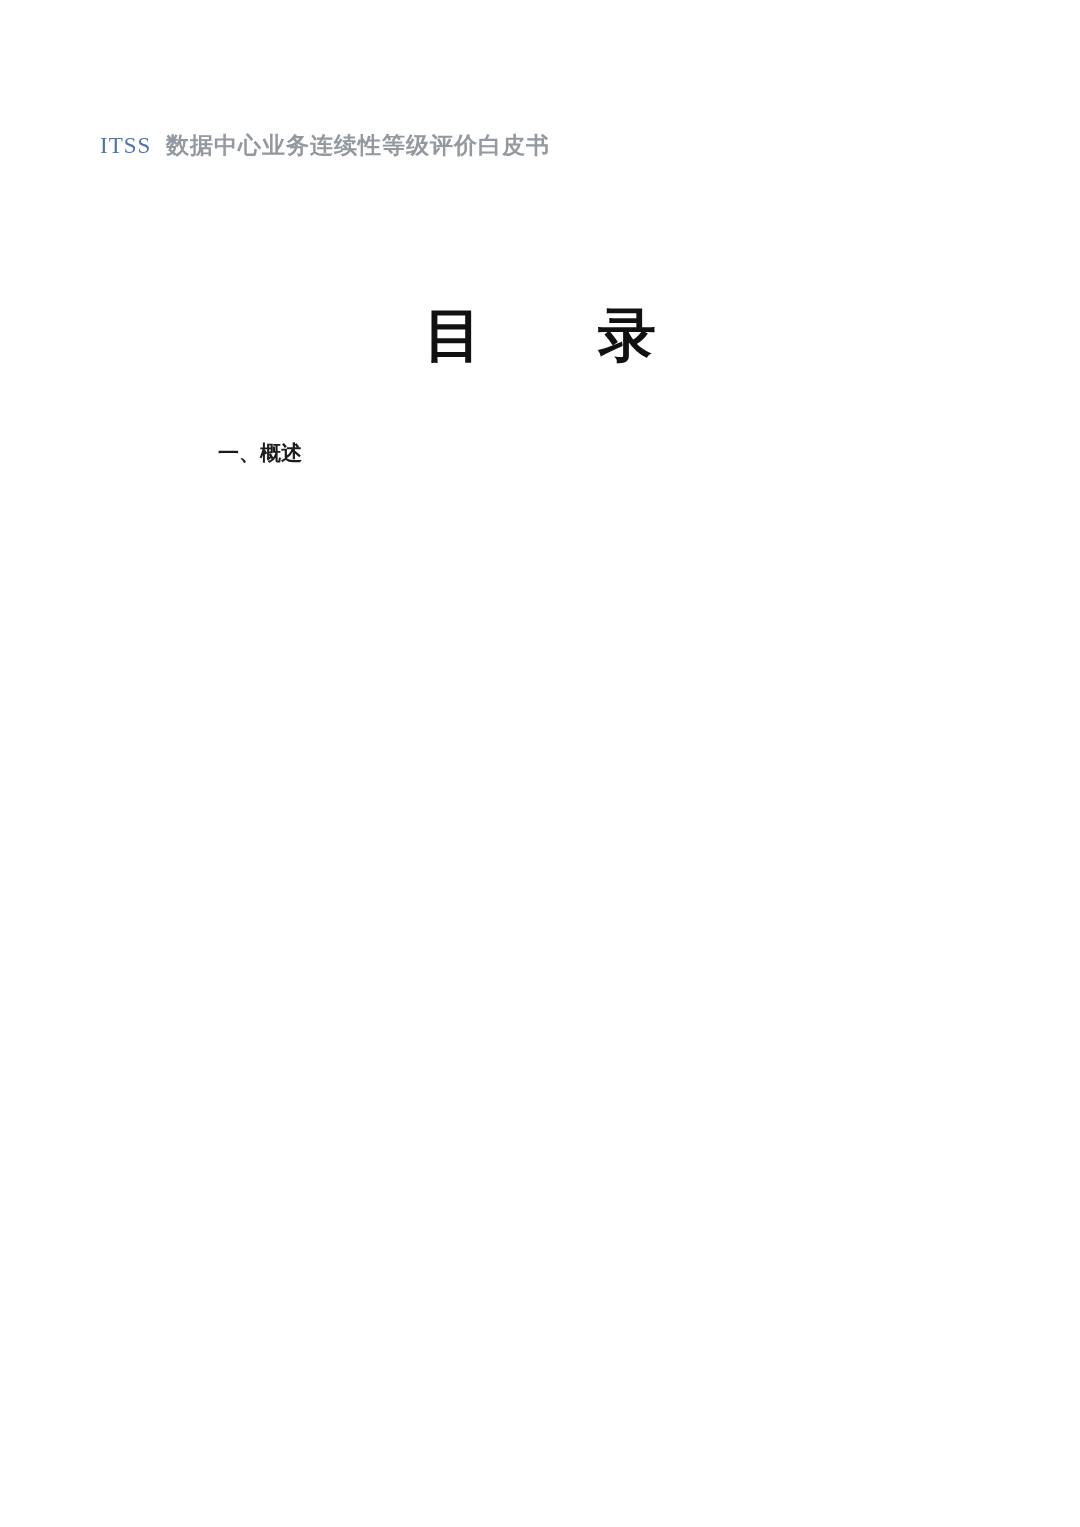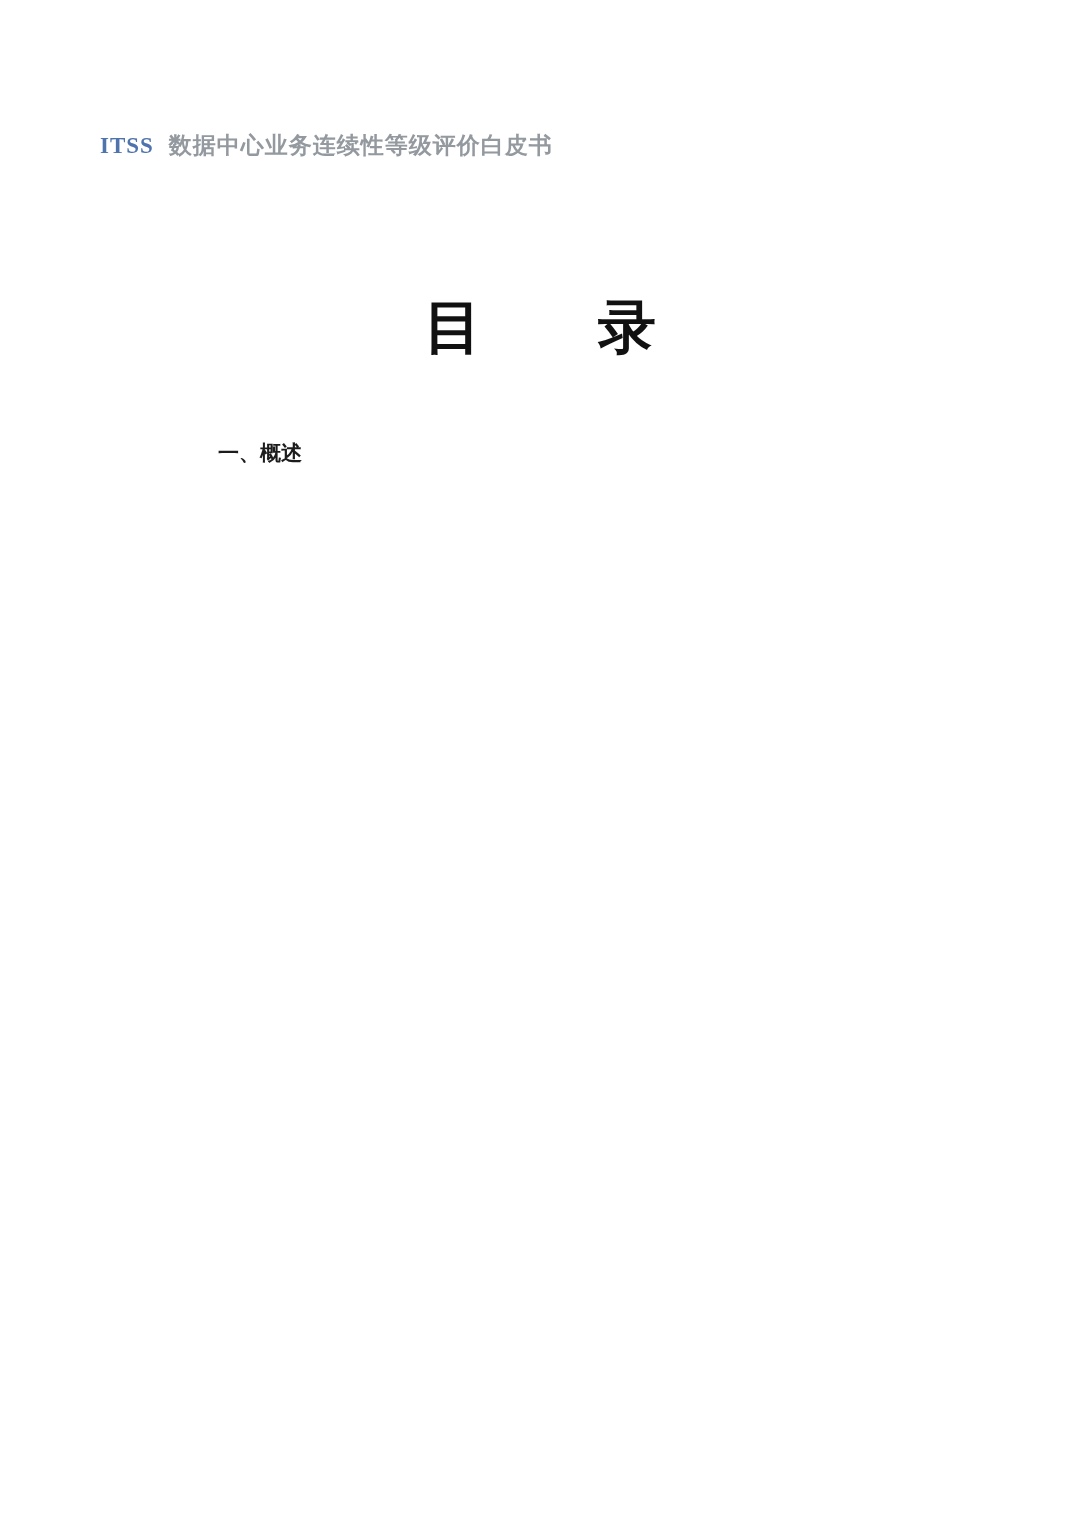--- a/index.html
+++ b/index.html
@@ -21,33 +21,32 @@
     position: absolute;
     left: 100px;
     top: 130px;
     font-size: 23px;
     letter-spacing: 1px;
     white-space: nowrap;
   }
   .doc-header .brand {
     color: #4f74ad;
     margin-right: 8px;
-    font-weight: bold;
   }
   .doc-header .subtitle {
     color: #93999f;
     font-weight: bold;
   }
   
   .toc-title {
     position: absolute;
     left: 0;
     right: 0;
     top: 285px;
-    margin: 4px;
+    margin: 12px;
     text-align: center;
     font-size: 58px;
     font-weight: bold;
     white-space: pre;
     color: #111;
   }
   
   .toc {
     position: absolute;
     left: 218px;

